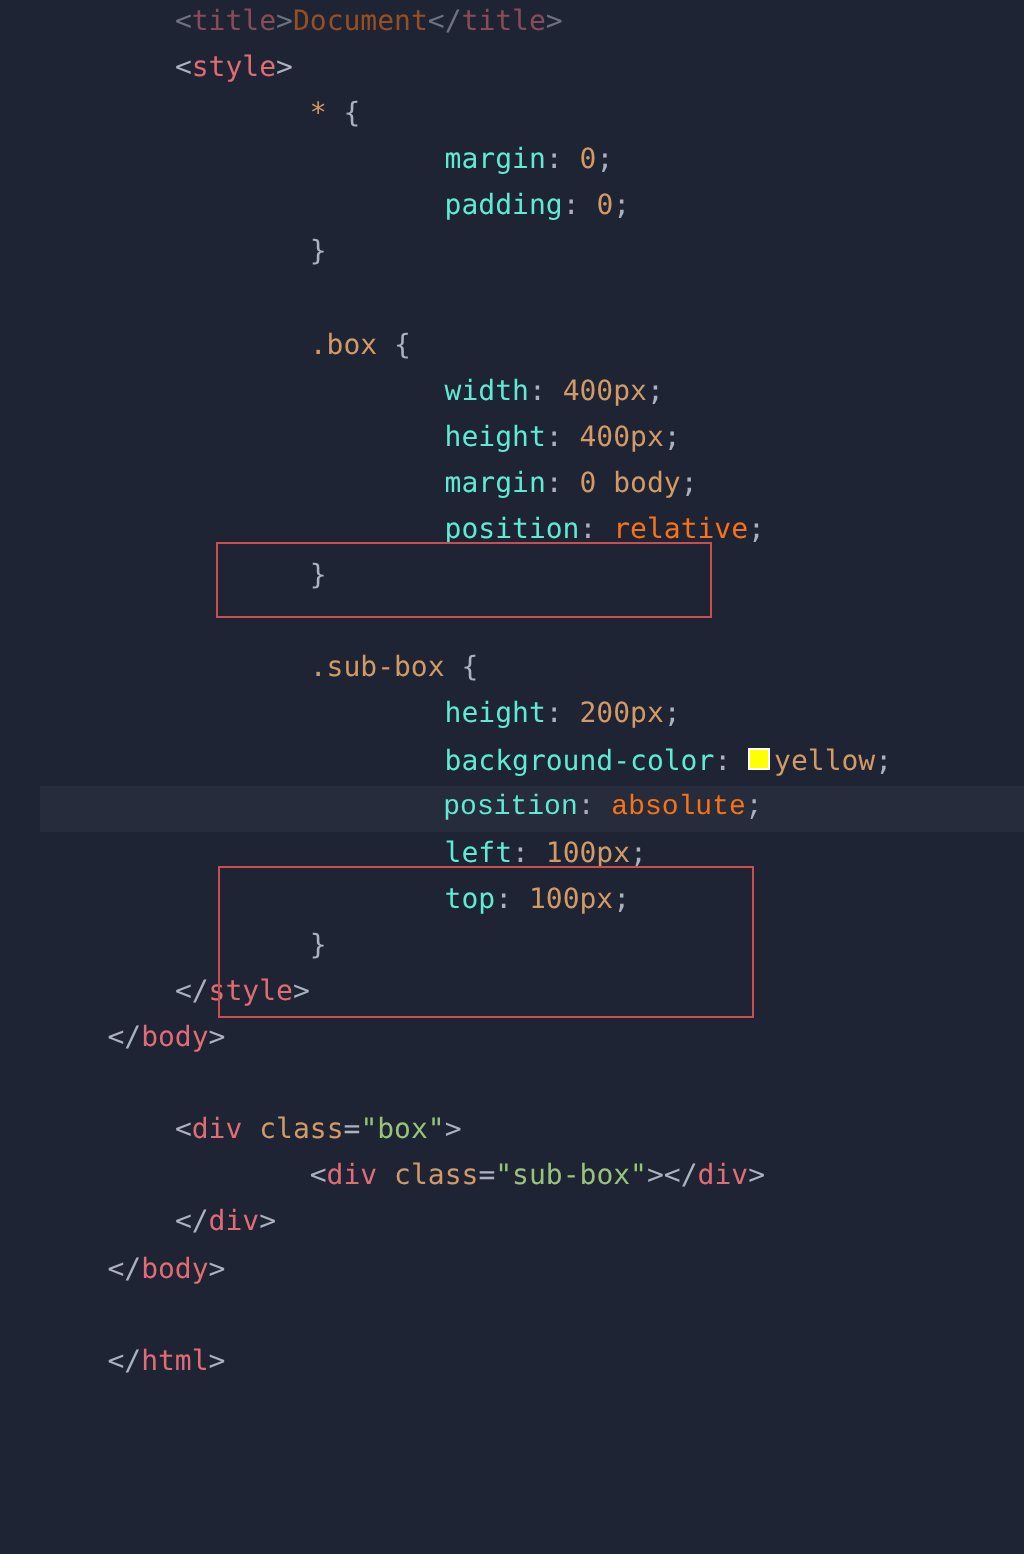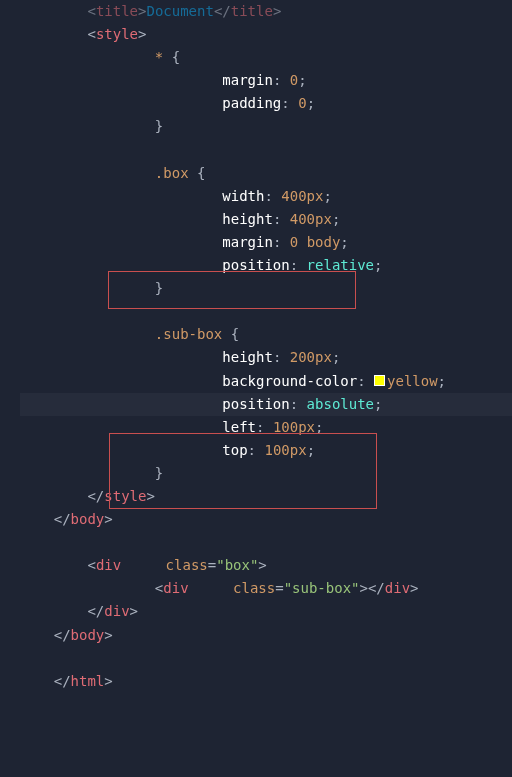--- a/index.html
+++ b/index.html
@@ -21,32 +21,33 @@
     .code-container {
       position: relative;
       padding: 0 0 0 20px;
     }
     .line {
       white-space: pre;
       position: relative;
     }
     .line-highlight {
       background: rgba(255,255,255,0.04);
+      font-family: Liberation Mono, monospace;
     }
     .tag-bracket { color: #abb2bf; }
     .tag-name { color: #e06c75; }
-    .text-content { color: #0ea5e9; }
+    .text-content { color: #f97316; }
     .selector { color: #d19a66; }
     .brace { color: #abb2bf; }
-    .property { color: #ffffff; text-align: center; }
+    .property { color: #5eead4; text-align: center; }
     .value-num { color: #d19a66; }
-    .value-keyword { color: #5eead4; }
+    .value-keyword { color: #f97316; }
     .value-color { color: #d19a66; }
     .punct { color: #abb2bf; }
-    .attr-name { color: #d19a66; margin-left: 36px; }
+    .attr-name { color: #d19a66; }
     .attr-value { color: #98c379; }
     .color-swatch {
       display: inline-block;
       width: 11px;
       height: 11px;
       border: 1px solid #fff;
       vertical-align: middle;
       margin-right: 2px;
       position: relative;
       top: -1px;

